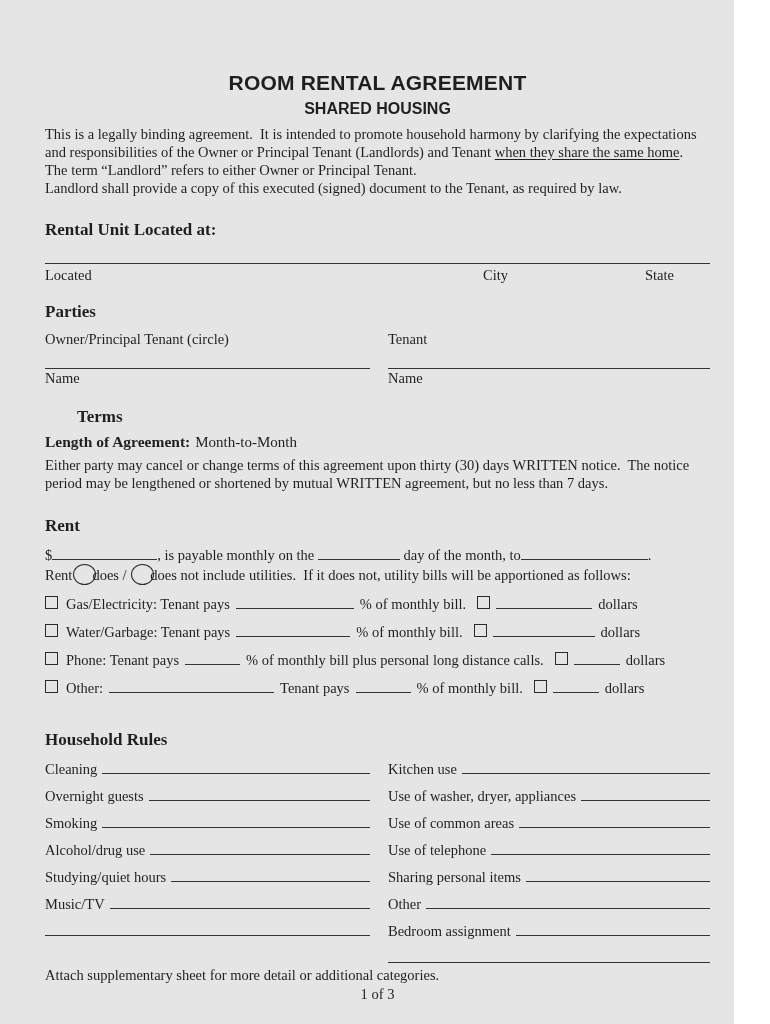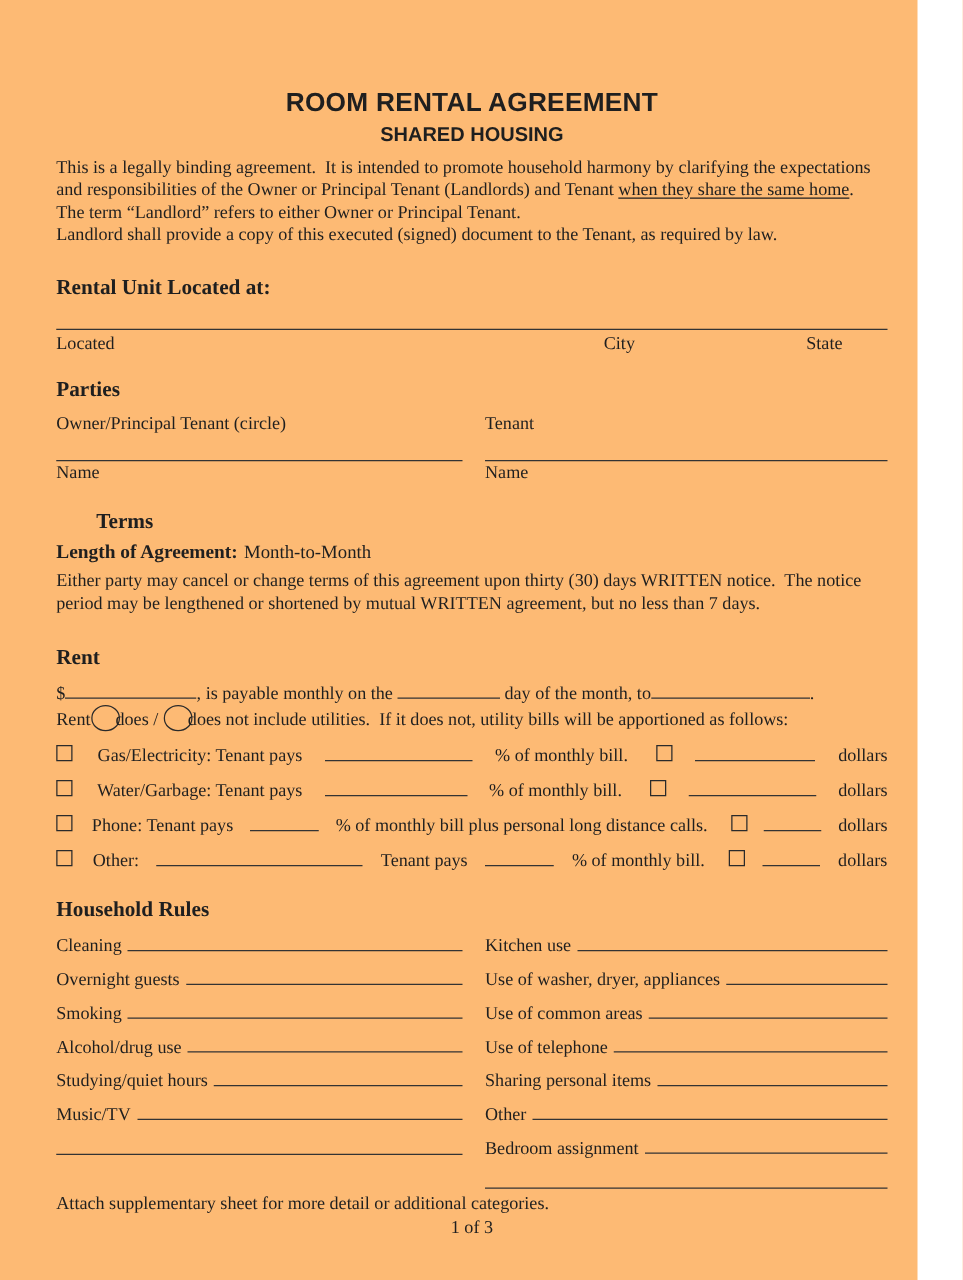--- a/index.html
+++ b/index.html
@@ -1,16 +1,16 @@
 <!DOCTYPE html>
 <html><head>
 <meta charset="utf-8">
 <style>
   html,body{margin:0;padding:0;background:#ffffff;}
-  .page{position:relative;width:734px;height:1024px;background:#fdba74;overflow:hidden;text-decoration:underline;}
+  .page{position:relative;width:734px;height:1024px;background:#e5e5e5;overflow:hidden;text-decoration:underline;}
   .content{position:absolute;left:45px;top:70px;width:665px;color:#1f1f1f;
            font-family:"Liberation Serif","DejaVu Serif",serif;font-size:14.5px;line-height:18px;}
   .sans{font-family:"Liberation Sans","DejaVu Sans",sans-serif;}
   .doc-title{font-size:21px;font-weight:700;text-align:center;line-height:25px;letter-spacing:.2px;}
   .doc-subtitle{font-size:16px;font-weight:700;text-align:center;margin-top:4px;line-height:19px;}
   .body-text{white-space:pre-wrap;}
   .intro{margin-top:7px;}
   .u{text-decoration:underline;text-underline-offset:2px;}
   .sec{font-size:17px;font-weight:700;line-height:21px;}
   .mt-rental{margin-top:22px;}
@@ -28,27 +28,27 @@
   .length-line .b{font-weight:700;font-size:15.5px;}
   .length-value{margin-left:5px;}
   .notice{margin-top:4px;}
   .mt-rent{margin-top:23px;}
   .rent-line{margin-top:10px;}
   .choice-line{line-height:20px;}
   .blank{display:inline-block;height:10px;border-bottom:1.2px solid #333;}
   .w105{width:105px;}.w82{width:82px;}.w127{width:127px;}
   .circle{display:inline-block;width:21px;height:19px;border:1.6px solid #2a2a2a;border-radius:50%;
           vertical-align:-5px;margin-left:1px;margin-right:-4px;}
-  .utility-row{display:flex;align-items:baseline;margin-top:10px;justify-content:space-between;}
+  .utility-row{display:flex;align-items:baseline;margin-top:10px;}
   .utility-row .blank{margin:0 6px;}
   .checkbox{display:inline-block;flex:none;width:11px;height:11px;border:1.3px solid #2a2a2a;margin-right:8px;}
   .cb2{margin-left:11px;margin-right:0;}
   .bw118{width:118px;}.bw114{width:114px;}.bw102{width:102px;}.bw96{width:96px;}
   .bw165{width:165px;}.bw55{width:55px;}.bw46{width:46px;}
-  .mt-house{margin-top:19px;}
+  .mt-house{margin-top:32px;}
   .rules-grid{margin-top:1px;}
   .rule-row{display:flex;align-items:baseline;margin-top:9px;height:18px;justify-content:center;}
   .rule-line{flex:1;height:1px;border-bottom:1.2px solid #333;margin-left:5px;}
   .tail-line{height:22px;border-bottom:1.2px solid #333;}
   .footnote{margin-top:3px;}
   .page-num{text-align:center;margin-top:1px;}
 </style>
 </head>
 <body>
 

